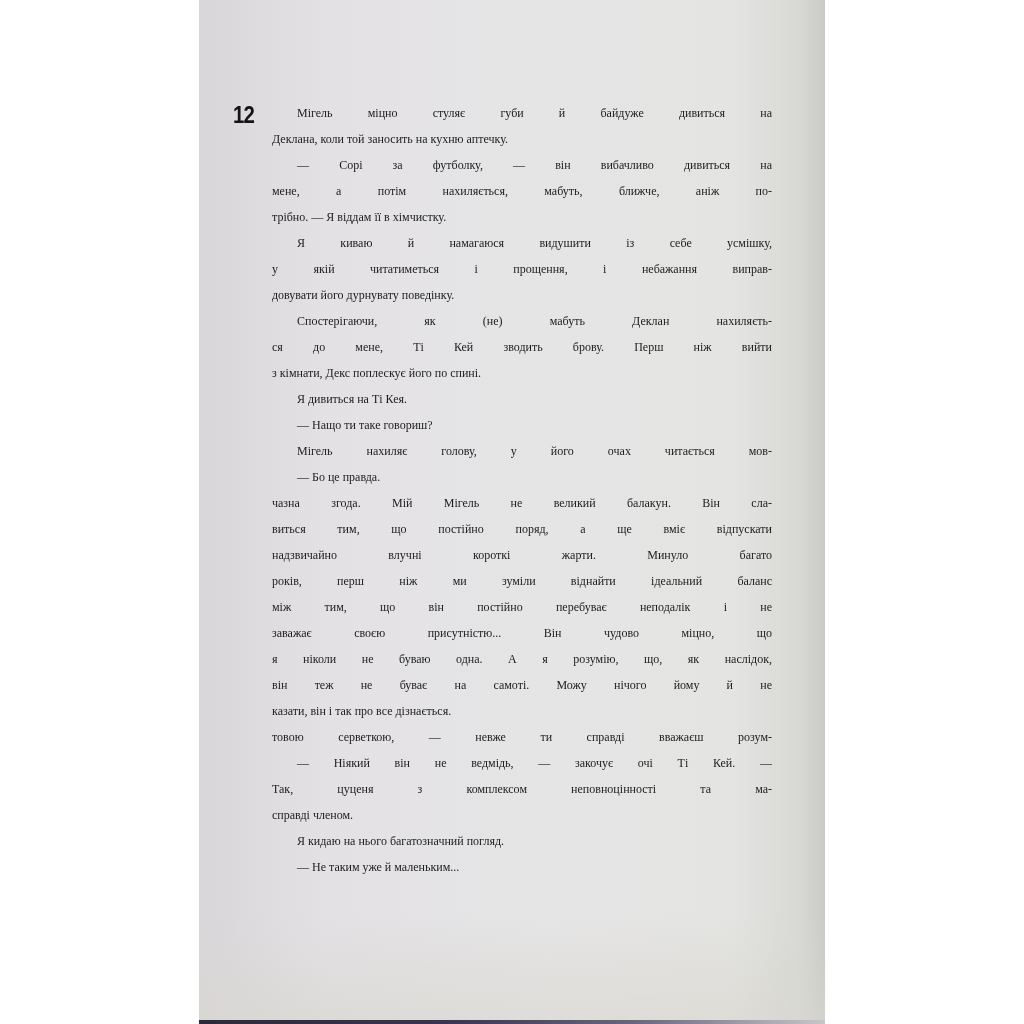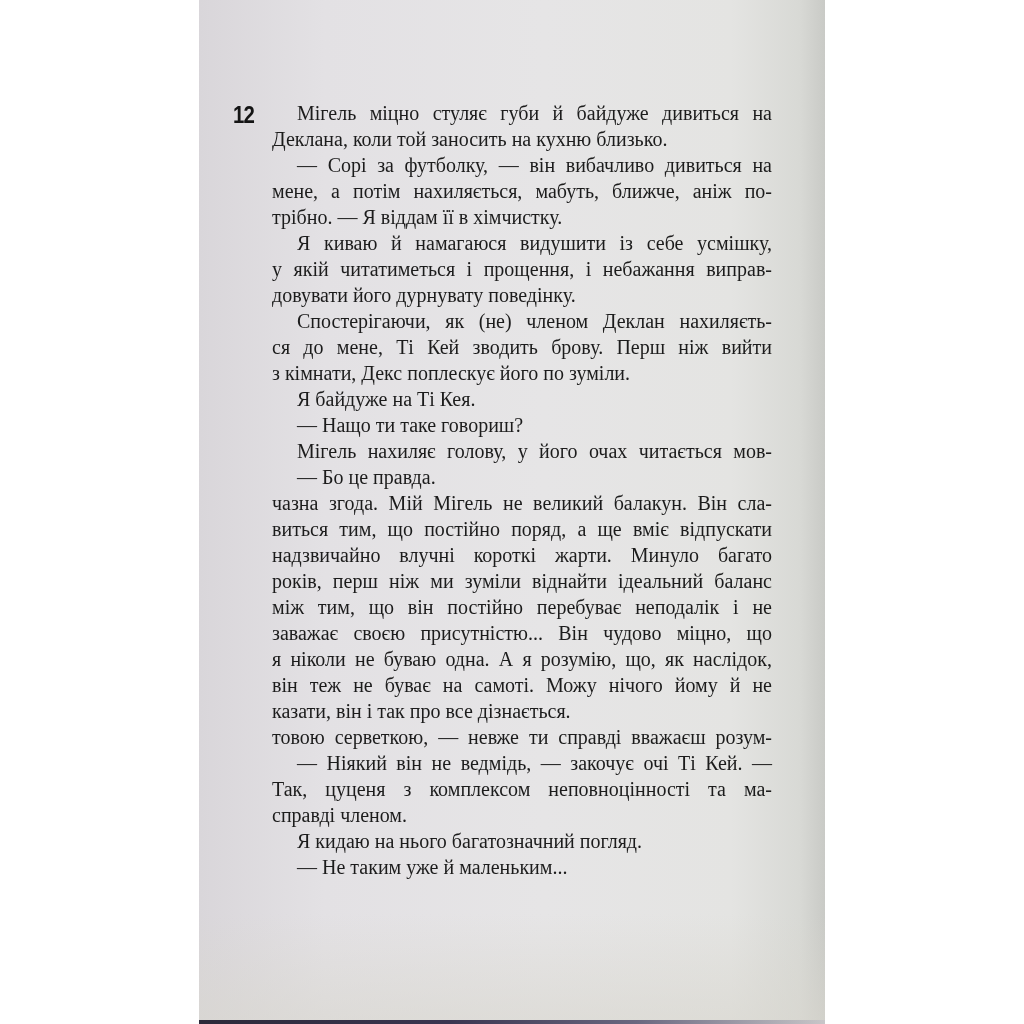--- a/index.html
+++ b/index.html
@@ -47,21 +47,21 @@
       transform: scaleX(0.85);
       transform-origin: left top;
       line-height: 28px;
     }
     .text-block {
       position: absolute;
       left: 272px;
       top: 100px;
       width: 500px;
       font-family: "Liberation Serif", serif;
-      font-size: 20px;
+      font-size: 12px;
       line-height: 26px;
       color: #1c1c1c;
     }
     .line {
       display: block;
       white-space: nowrap;
       height: 26px;
       text-align: justify;
       text-align-last: justify;
     }
@@ -76,31 +76,31 @@
 <body>
 
 <div class="page">
   
 </div>
 
 <div class="page-number">12</div>
 
 <div class="text-block" id="text-block">
     <span class="line indent">Мігель міцно стуляє губи й байдуже дивиться на</span>
-    <span class="line last">Деклана, коли той заносить на кухню близько.</span>
+    <span class="line last">Деклана, коли той заносить на кухню аптечку.</span>
     <span class="line indent">— Сорі за футболку, — він вибачливо дивиться на</span>
     <span class="line">мене, а потім нахиляється, мабуть, ближче, аніж по-</span>
     <span class="line last">трібно. — Я віддам її в хімчистку.</span>
     <span class="line indent">Я киваю й намагаюся видушити із себе усмішку,</span>
     <span class="line">у якій читатиметься і прощення, і небажання виправ-</span>
     <span class="line last">довувати його дурнувату поведінку.</span>
-    <span class="line indent">Спостерігаючи, як (не) членом Деклан нахиляєть-</span>
+    <span class="line indent">Спостерігаючи, як (не) мабуть Деклан нахиляєть-</span>
     <span class="line">ся до мене, Ті Кей зводить брову. Перш ніж вийти</span>
-    <span class="line last">з кімнати, Декс поплескує його по зуміли.</span>
-    <span class="line indent last">Я байдуже на Ті Кея.</span>
+    <span class="line last">з кімнати, Декс поплескує його по спині.</span>
+    <span class="line indent last">Я дивиться на Ті Кея.</span>
     <span class="line indent last">— Нащо ти таке говориш?</span>
     <span class="line indent">Мігель нахиляє голову, у його очах читається мов-</span>
     <span class="line indent last">— Бо це правда.</span>
     <span class="line">чазна згода. Мій Мігель не великий балакун. Він сла-</span>
     <span class="line">виться тим, що постійно поряд, а ще вміє відпускати</span>
     <span class="line">надзвичайно влучні короткі жарти. Минуло багато</span>
     <span class="line">років, перш ніж ми зуміли віднайти ідеальний баланс</span>
     <span class="line">між тим, що він постійно перебуває неподалік і не</span>
     <span class="line">заважає своєю присутністю... Він чудово міцно, що</span>
     <span class="line">я ніколи не буваю одна. А я розумію, що, як наслідок,</span>

